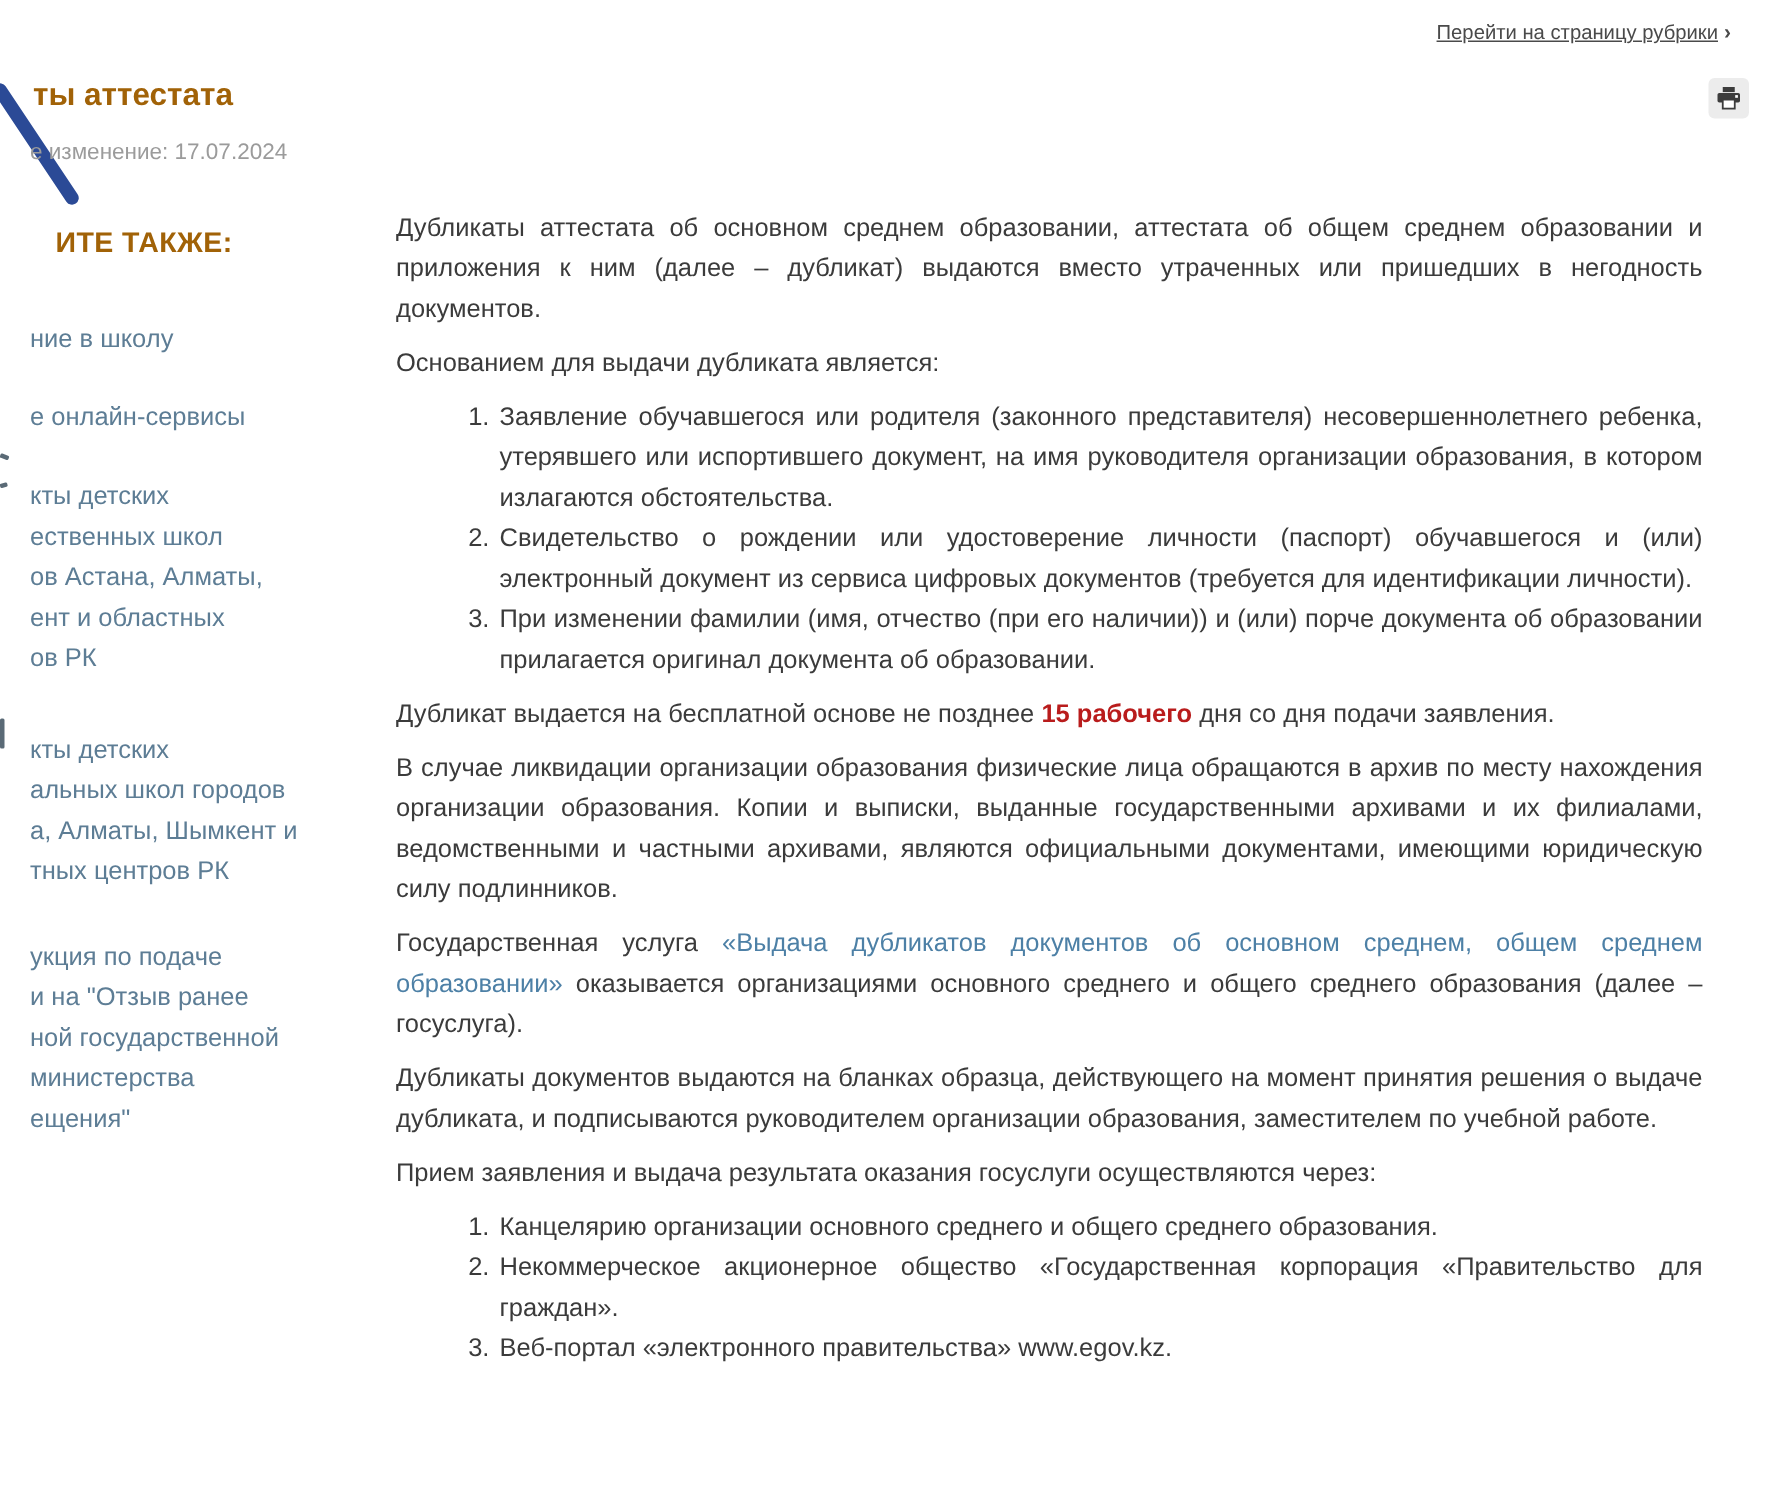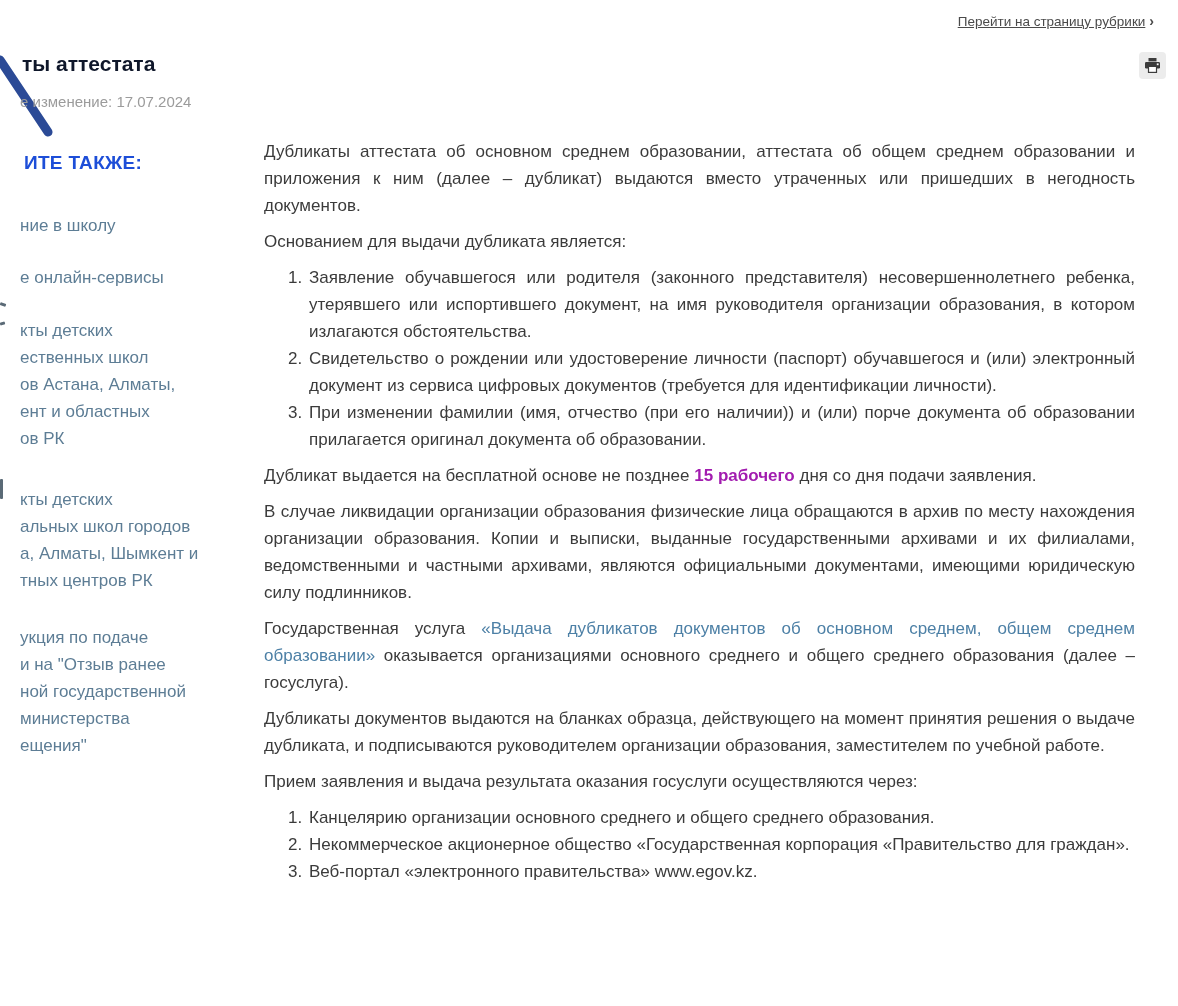--- a/index.html
+++ b/index.html
@@ -46,41 +46,41 @@
   
   .pen-stroke { position: absolute; left: -6px; top: 46px; }
 
   .title {
     position: absolute;
     left: 22px;
     top: 52px;
     margin: 0;
     font-size: 21px;
     font-weight: bold;
-    color: #0f172a;
+    color: #a16207;
     white-space: nowrap;
   }
   .modified {
     position: absolute;
     left: 20px;
     top: 93px;
     font-size: 15px;
     color: #9b9b9b;
     white-space: nowrap;
   }
 
   
   .see-also-heading {
     position: absolute;
-    left: 24px;
+    left: 37px;
     top: 152px;
     margin: 0;
     font-size: 19px;
     font-weight: bold;
-    color: #1d4ed8;
+    color: #a16207;
     letter-spacing: .3px;
   }
   .side-link {
     position: absolute;
     left: 20px;
     display: block;
     font-size: 17px;
     line-height: 27px;
     color: #5d7d95;
     white-space: pre-line;
@@ -104,22 +104,22 @@
     left: 264px;
     top: 138px;
     width: 871px;
     font-size: 17px;
     line-height: 27px;
     color: #3b3b3b;
     text-align: justify;
   }
   .content p { margin: 0 0 9px 0; }
   .content ol { margin: 0 0 9px 0; padding-left: 43px; }
-  .content li { padding-left: 2px; }
-  .content b { color: #a21caf; }
+  .content li { padding-left: 2px; margin-left: 24px; }
+  .content b { color: #b91c1c; }
   .inline-link { color: #4d80a6; cursor: pointer; text-decoration: none; }
 </style>
 </head>
 <body>
 
 <div class="page">
 
   <a class="top-link">
     <span class="lbl">Перейти на страницу рубрики</span><span class="arrow">›</span>
   </a>

